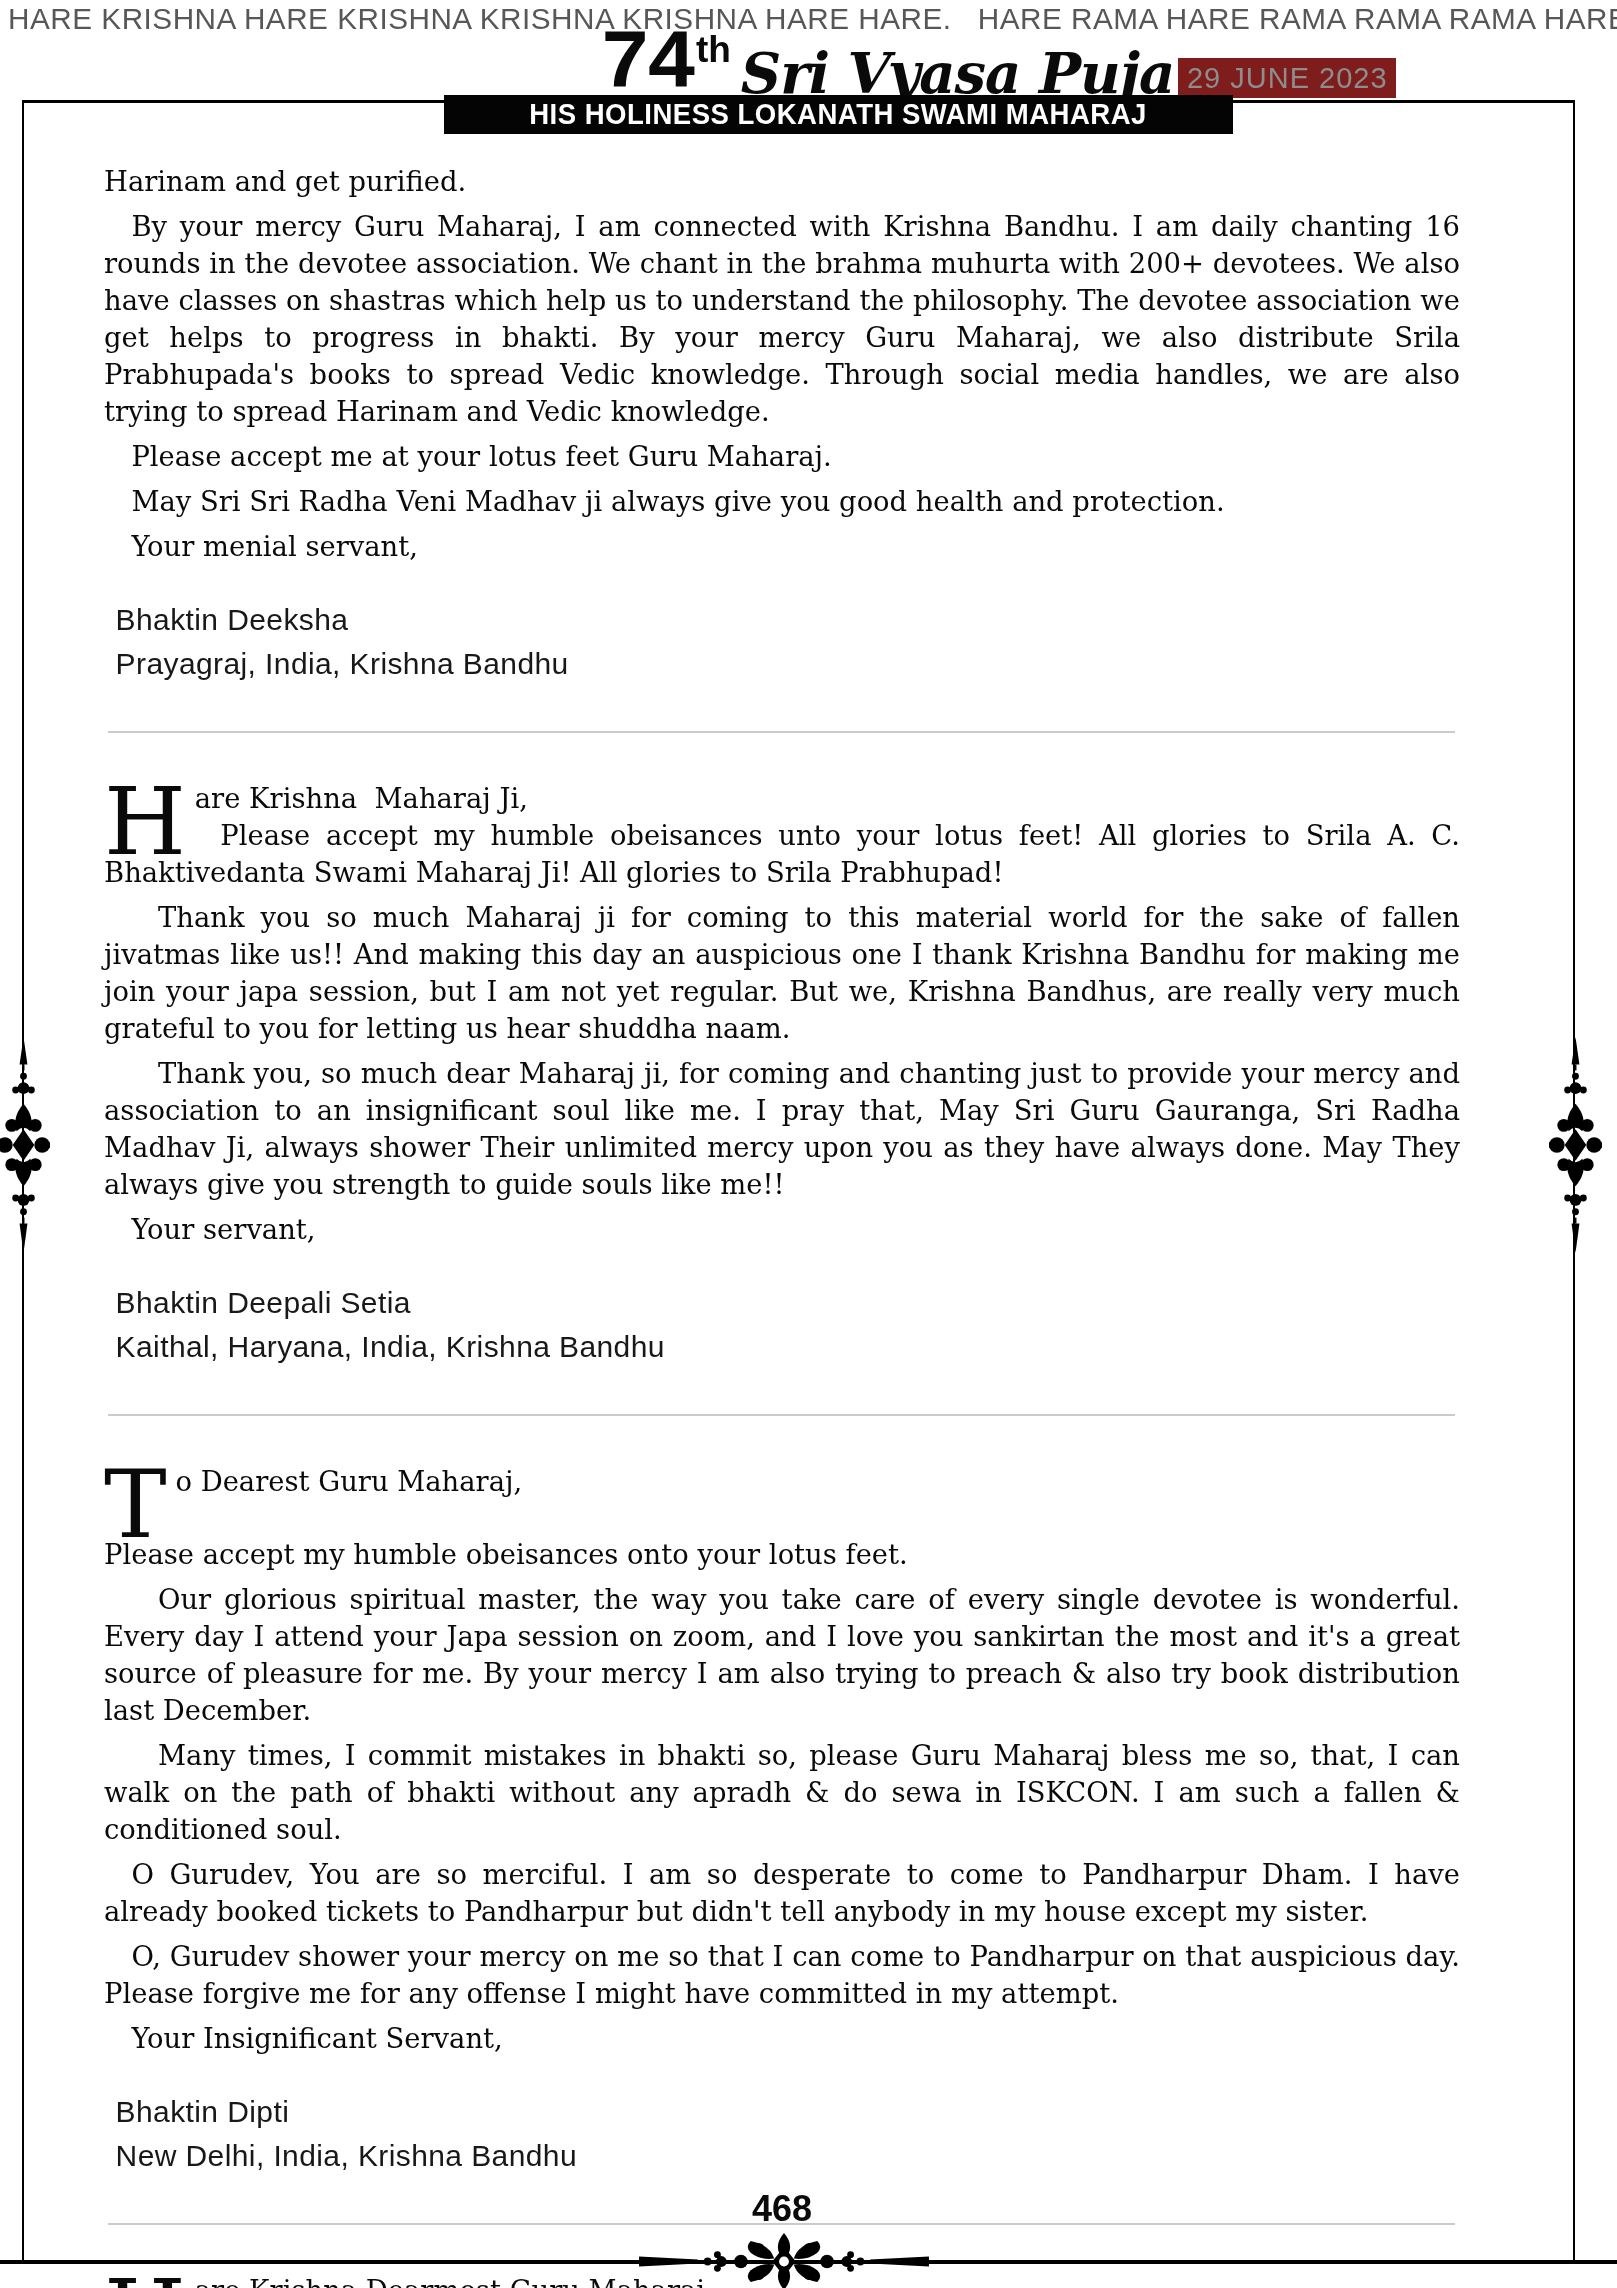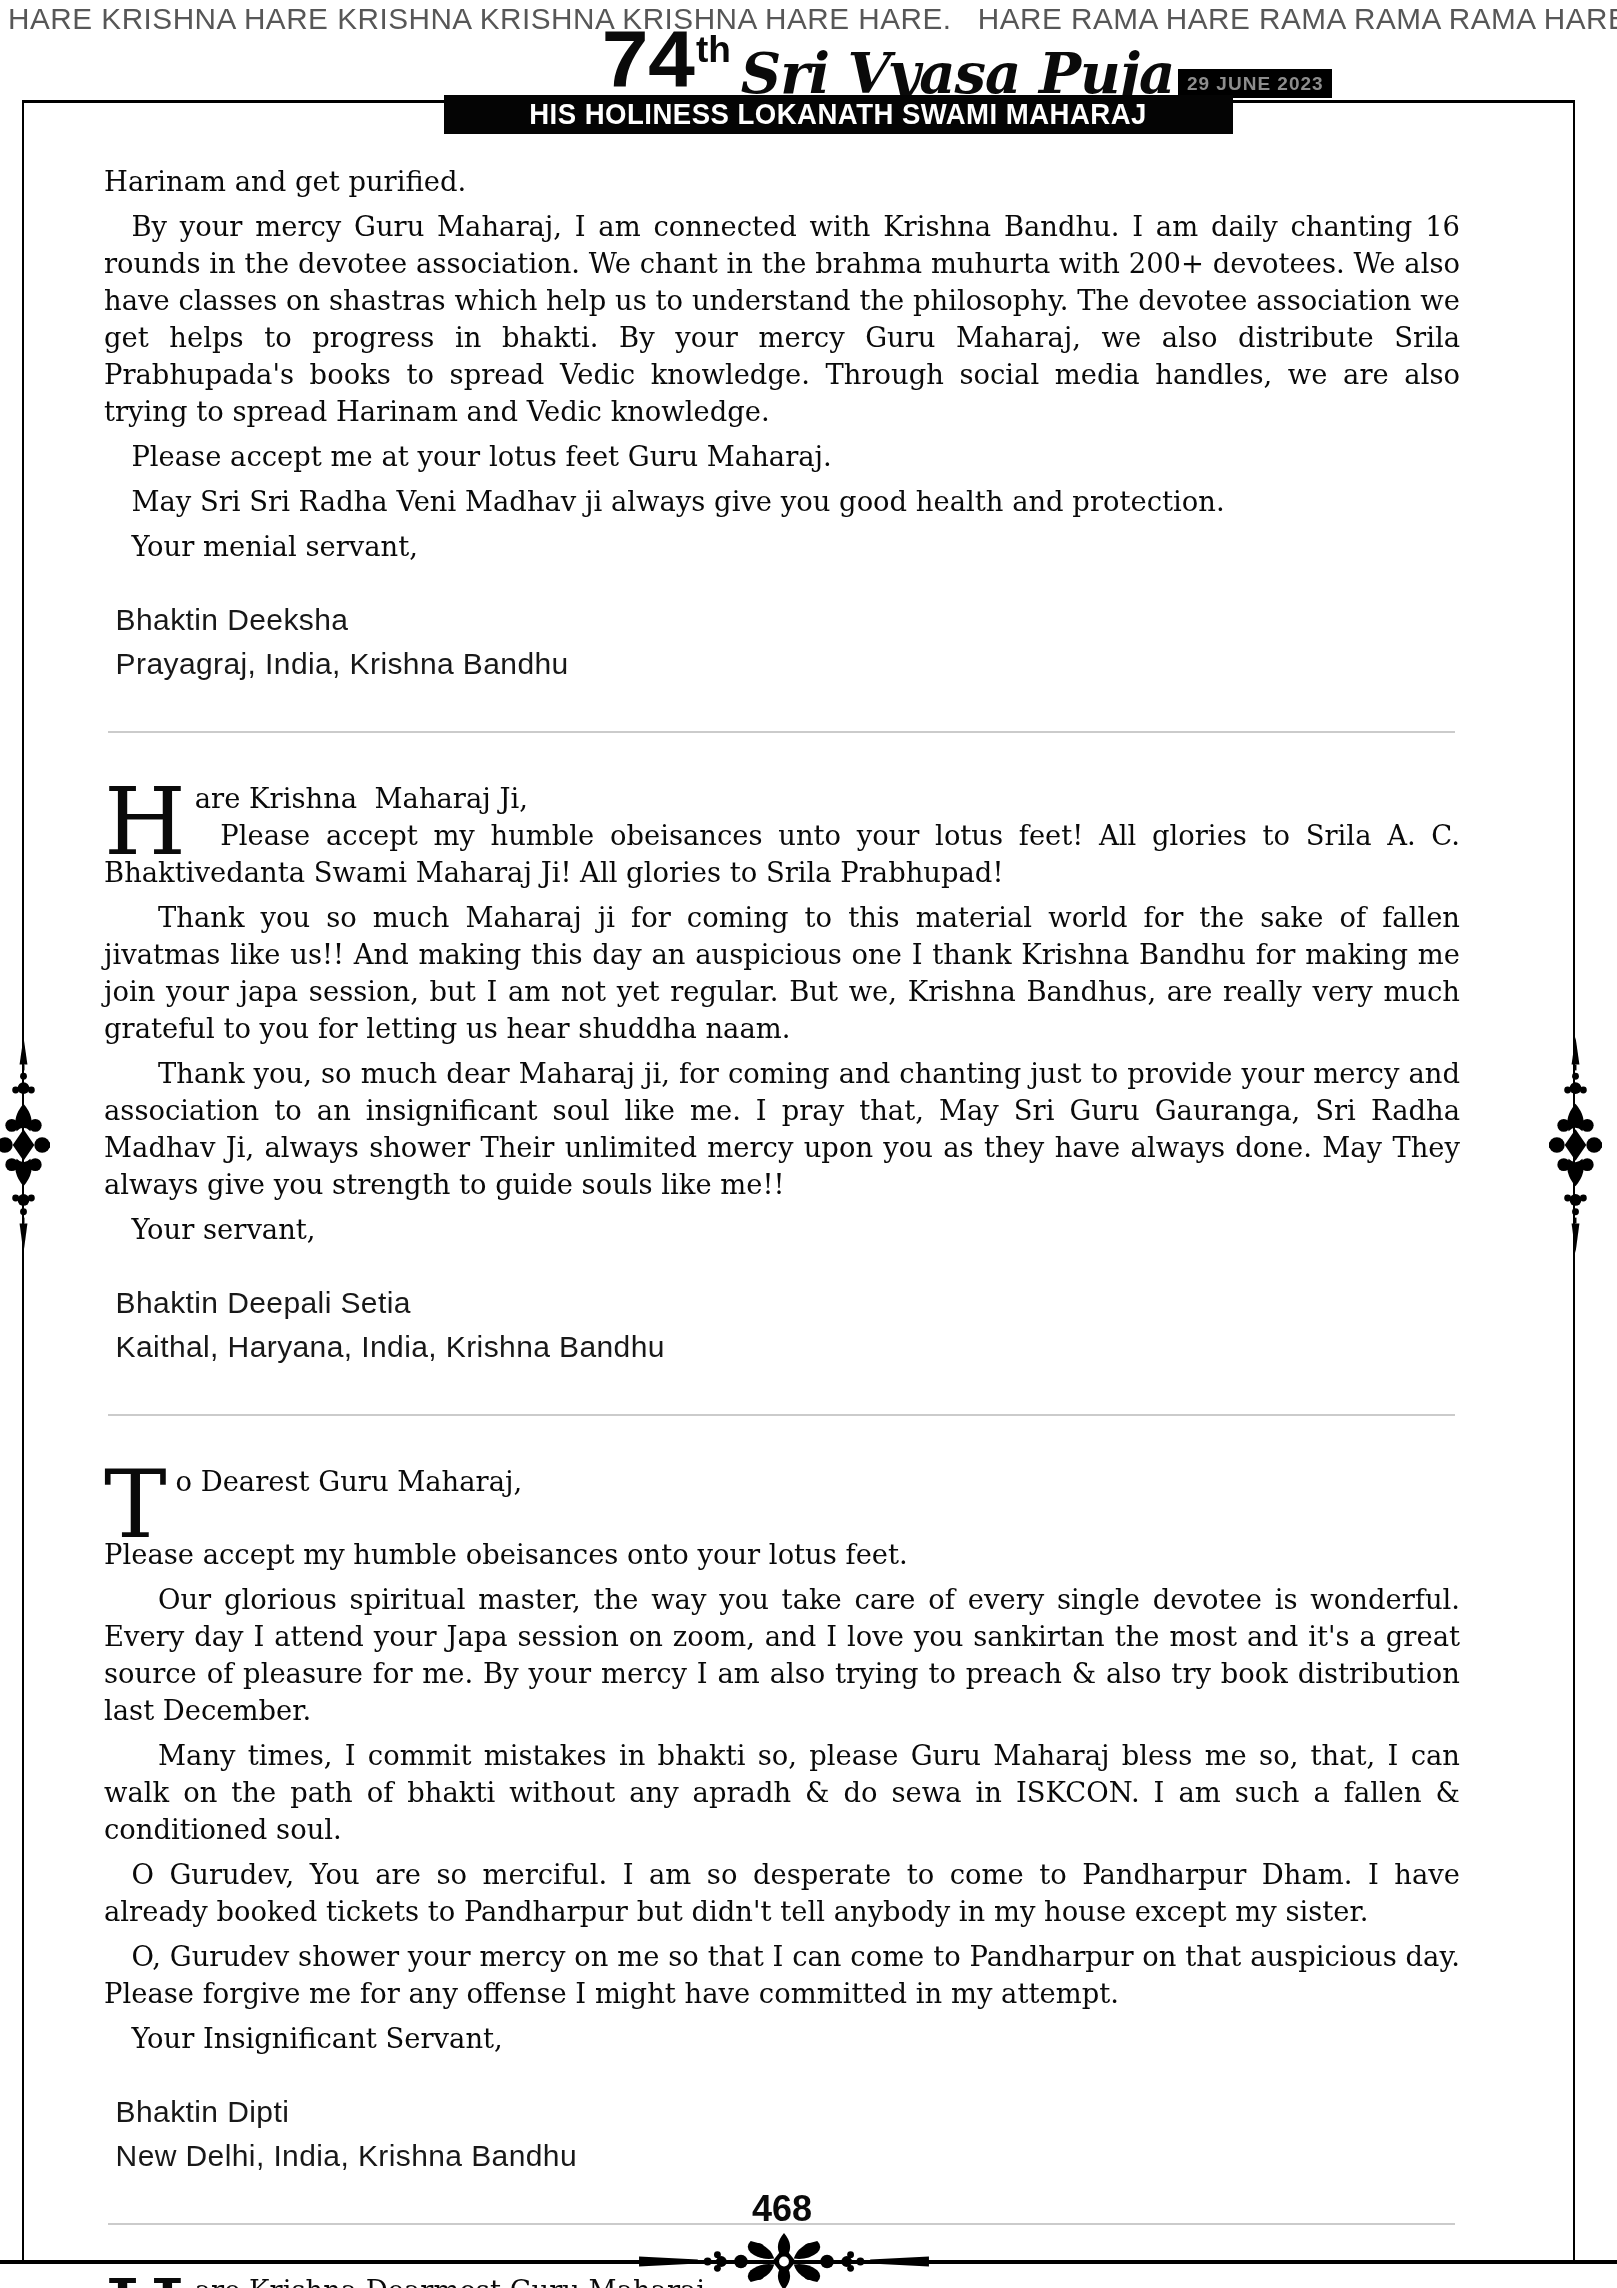--- a/index.html
+++ b/index.html
@@ -12,22 +12,22 @@
           color:#575757;white-space:pre;letter-spacing:0.5px;transform:scaleX(.99);transform-origin:50% 0;}
 
   
   .title-row{position:absolute;top:31px;left:600px;display:flex;align-items:flex-end;}
   .t74{font-family:Liberation Mono, monospace;font-weight:bold;font-size:84px;
        line-height:.82em;letter-spacing:-3.9px;}
   .tth{font-family:"Liberation Sans", sans-serif;font-weight:bold;font-size:37px;
        align-self:flex-start;margin:-2px 0 0 2.9px;}
   .tscript{font-family:"DejaVu Serif", serif;font-style:italic;font-weight:bold;
            font-size:56px;line-height:.95em;margin-left:10px;letter-spacing:-1px;white-space:nowrap;}
-  .datebox{font-family:"Liberation Sans", sans-serif;font-weight:bold;font-size:19px;
-           color:#8d8d8d;background:#000000;padding:3.9px 8.8px 2.9px 8.8px;margin:0 0 2px 3.9px;
+  .datebox{font-family:"Liberation Sans", sans-serif;font-weight:normal;font-size:29px;
+           color:#8d8d8d;background:#7f1d1d;padding:3.9px 8.8px 2.9px 8.8px;margin:0 0 2px 3.9px;
            letter-spacing:1px;white-space:nowrap;}
 
   
   .frame{position:absolute;left:21.6px;top:100px;width:1549px;height:2160px;
          border-top:3.9px solid #000;border-left:2.9px solid #000;border-right:2.9px solid #000;}
 
   
   .banner{position:absolute;left:444px;top:95px;width:789px;height:39px;background:#040404;
           display:flex;align-items:center;justify-content:center;z-index:3;}
   .banner-text{font-family:"Liberation Sans", sans-serif;font-weight:bold;font-size:29px;

